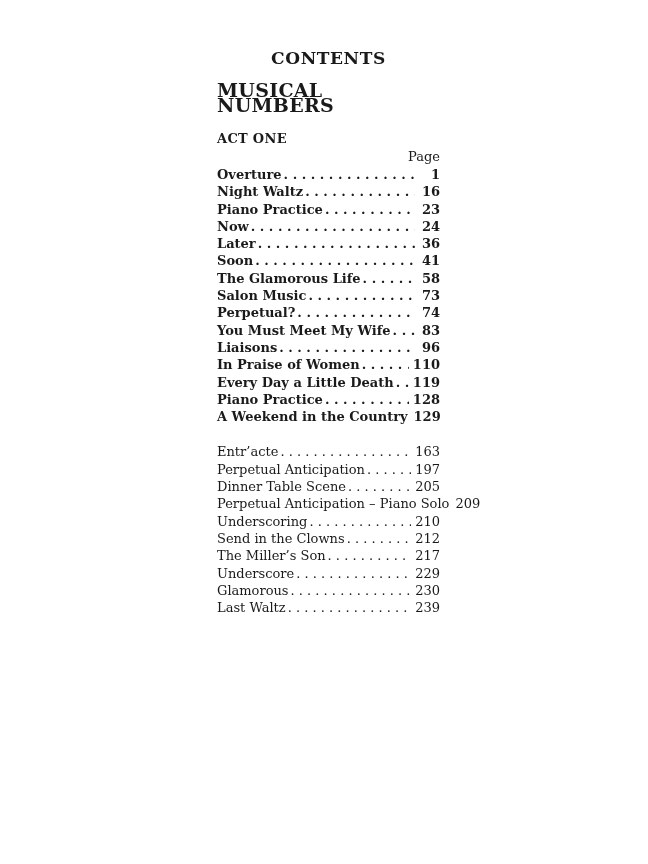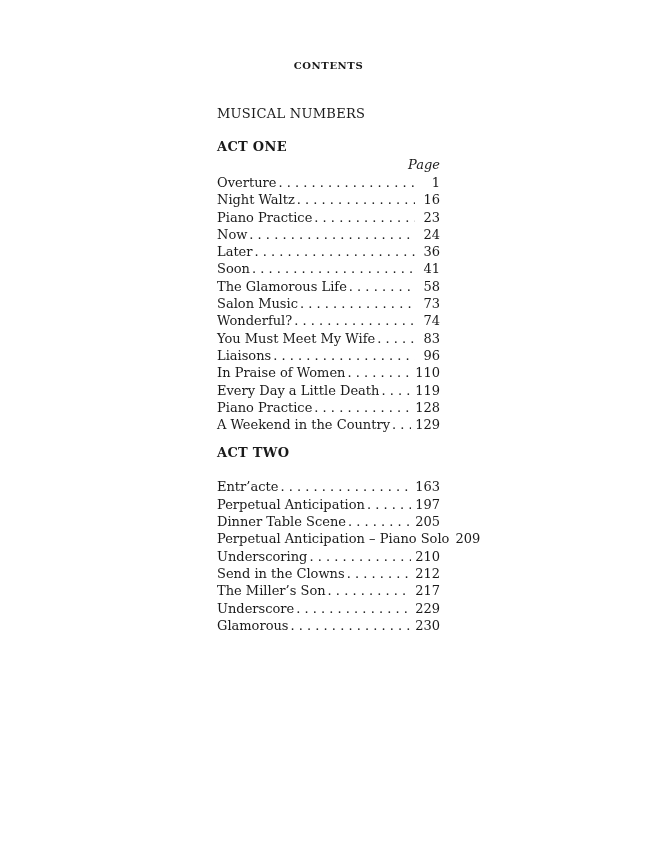--- a/index.html
+++ b/index.html
@@ -15,56 +15,56 @@
     font-family: "DejaVu Serif", serif;
     -webkit-font-smoothing: antialiased;
   }
   main {
     box-sizing: content-box;
     padding-top: 50px;
     margin-left: 217px;
     width: 223px;
   }
   h1.contents-title {
-    margin: 8px;
-    font-size: 10px;
+    margin: 0;
+    font-size: 17px;
     line-height: 16px;
     font-weight: bold;
     text-align: center;
     letter-spacing: 0.6px;
   }
   h2.musical-numbers {
-    margin: 32px 0 0 0;
-    font-size: 13px;
+    margin: 17px 0 0 0;
+    font-size: 19px;
     line-height: 15px;
-    font-weight: normal;
+    font-weight: bold;
     letter-spacing: 0.3px;
   }
   section.toc-section h3.act-heading {
     margin: 18px 0 0 0;
     font-size: 13px;
     line-height: 15px;
     font-weight: bold;
     letter-spacing: 0.3px;
   }
   section.toc-section:nth-of-type(2) h3.act-heading {
     margin-top: 12px;
   }
   .page-label {
     margin: 3px 0 0 0;
     font-size: 13px;
     line-height: 15px;
     text-align: right;
-    font-style: italic;
   }
   .entries {
     margin-top: 18px;
   }
   .page-label + .entries {
     margin-top: 2px;
+    font-weight: bold;
   }
   .row {
     display: flex;
     align-items: baseline;
     font-size: 13px;
     line-height: 17.3px;
     white-space: nowrap;
   }
   .etitle {
     flex: 0 0 auto;
@@ -130,21 +130,21 @@
             <span class="etitle">The Glamorous Life</span>
             <span class="leader"></span>
             <span class="epage">58</span>
           </div>
           <div class="row">
             <span class="etitle">Salon Music</span>
             <span class="leader"></span>
             <span class="epage">73</span>
           </div>
           <div class="row">
-            <span class="etitle">Wonderful?</span>
+            <span class="etitle">Perpetual?</span>
             <span class="leader"></span>
             <span class="epage">74</span>
           </div>
           <div class="row">
             <span class="etitle">You Must Meet My Wife</span>
             <span class="leader"></span>
             <span class="epage">83</span>
           </div>
           <div class="row">
             <span class="etitle">Liaisons</span>
@@ -167,21 +167,20 @@
             <span class="epage">128</span>
           </div>
           <div class="row">
             <span class="etitle">A Weekend in the Country</span>
             <span class="leader"></span>
             <span class="epage">129</span>
           </div>
         </div>
       </section>
       <section class="toc-section">
-        <h3 class="act-heading">ACT TWO</h3>
         <div class="entries">
           <div class="row">
             <span class="etitle">Entr’acte</span>
             <span class="leader"></span>
             <span class="epage">163</span>
           </div>
           <div class="row">
             <span class="etitle">Perpetual Anticipation</span>
             <span class="leader"></span>
             <span class="epage">197</span>
@@ -213,17 +212,22 @@
           </div>
           <div class="row">
             <span class="etitle">Underscore</span>
             <span class="leader"></span>
             <span class="epage">229</span>
           </div>
           <div class="row">
             <span class="etitle">Glamorous</span>
             <span class="leader"></span>
             <span class="epage">230</span>
+          </div>
+          <div class="row">
+            <span class="etitle">Last Waltz</span>
+            <span class="leader"></span>
+            <span class="epage">239</span>
           </div>
         </div>
       </section>
     </div>
 </main>
 
 </body></html>

